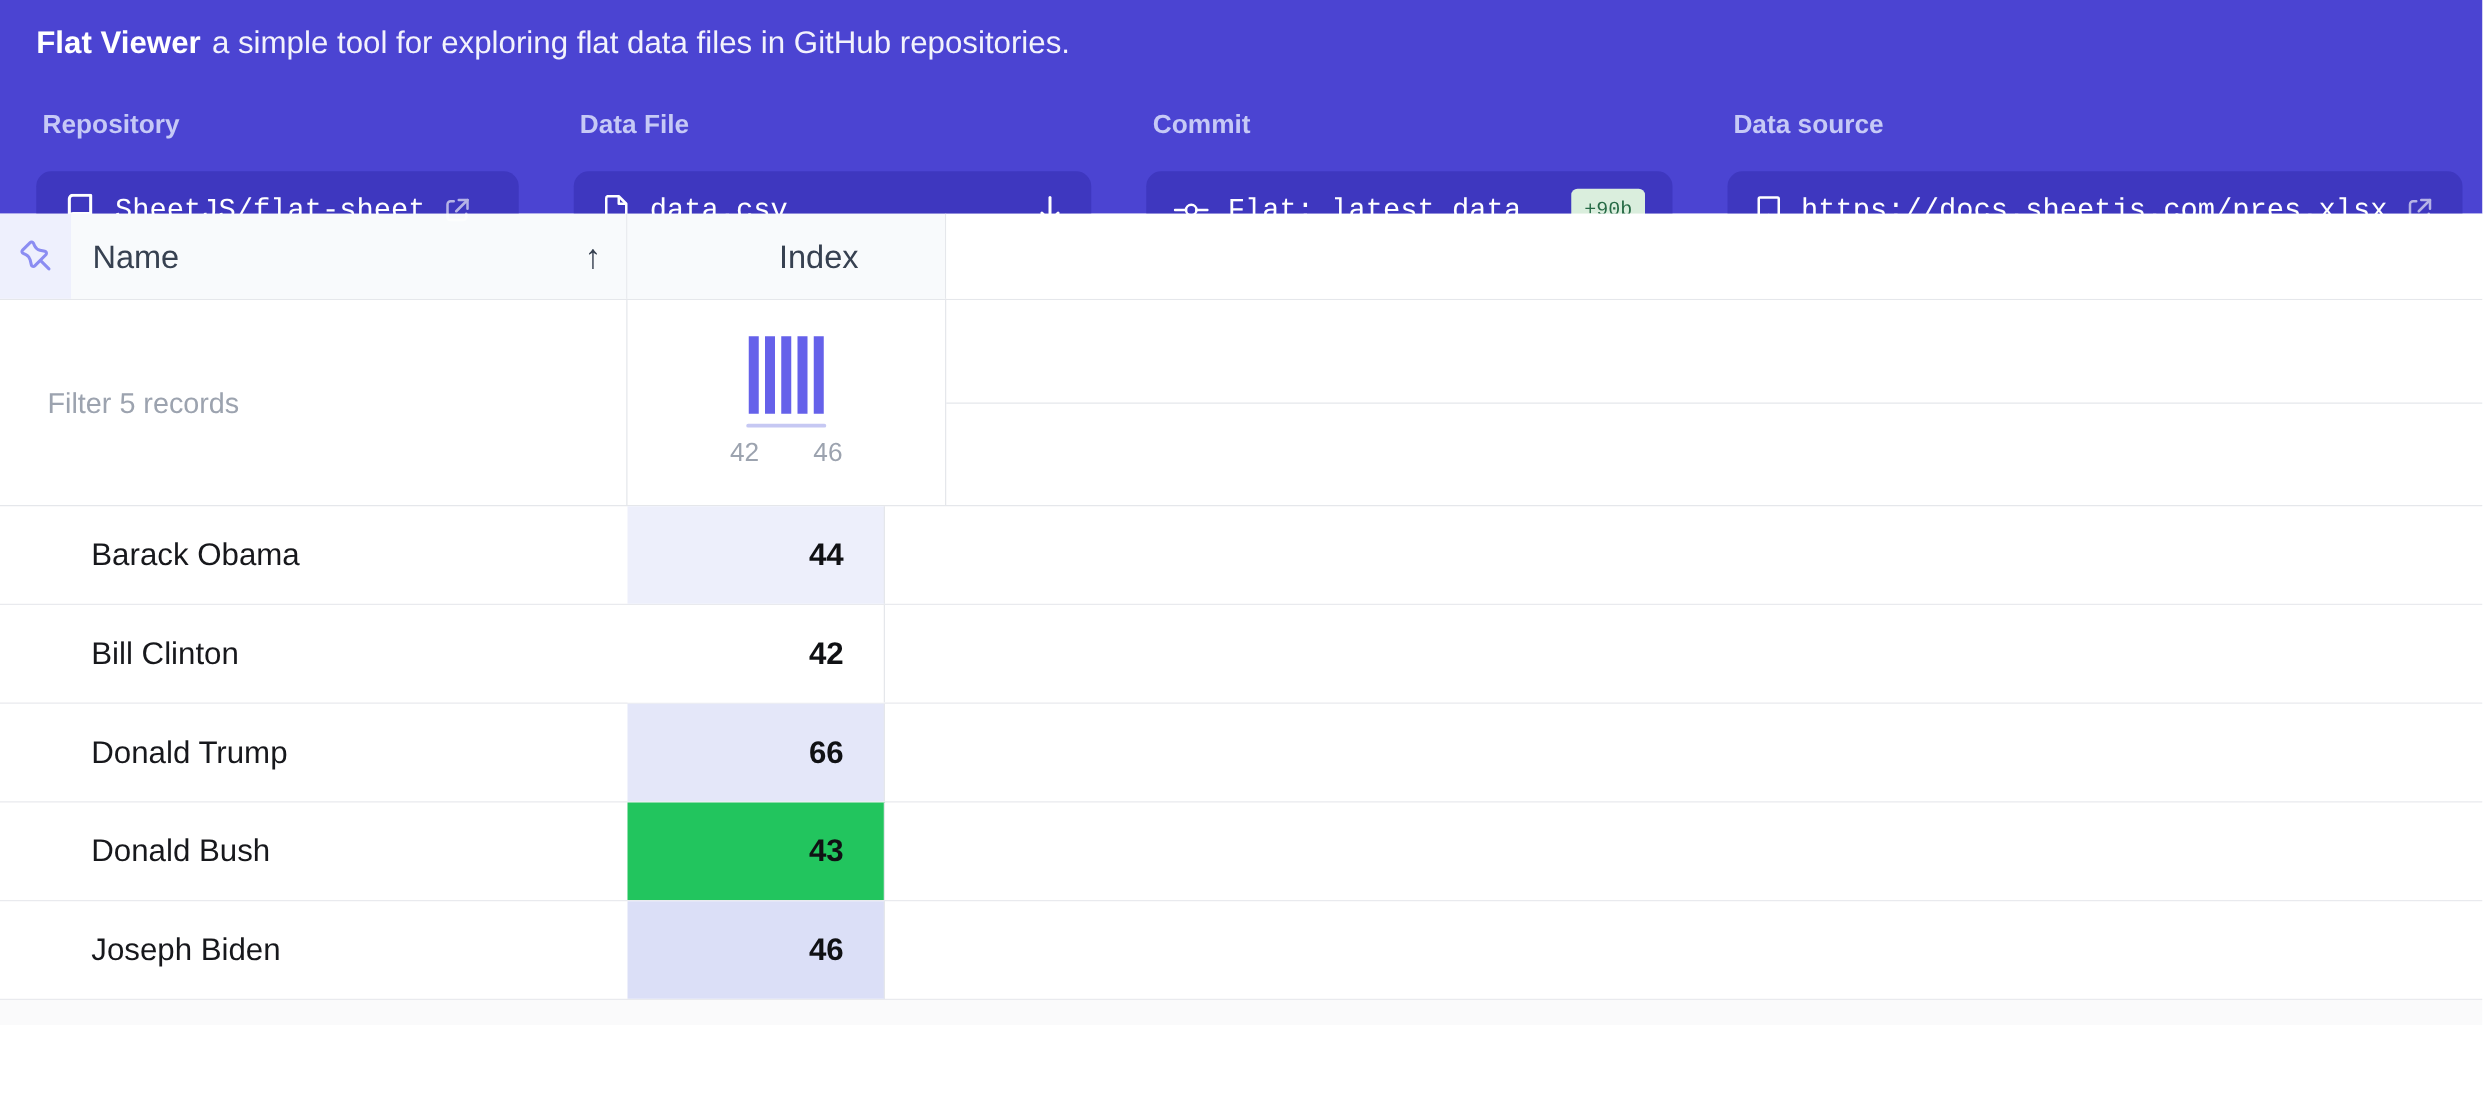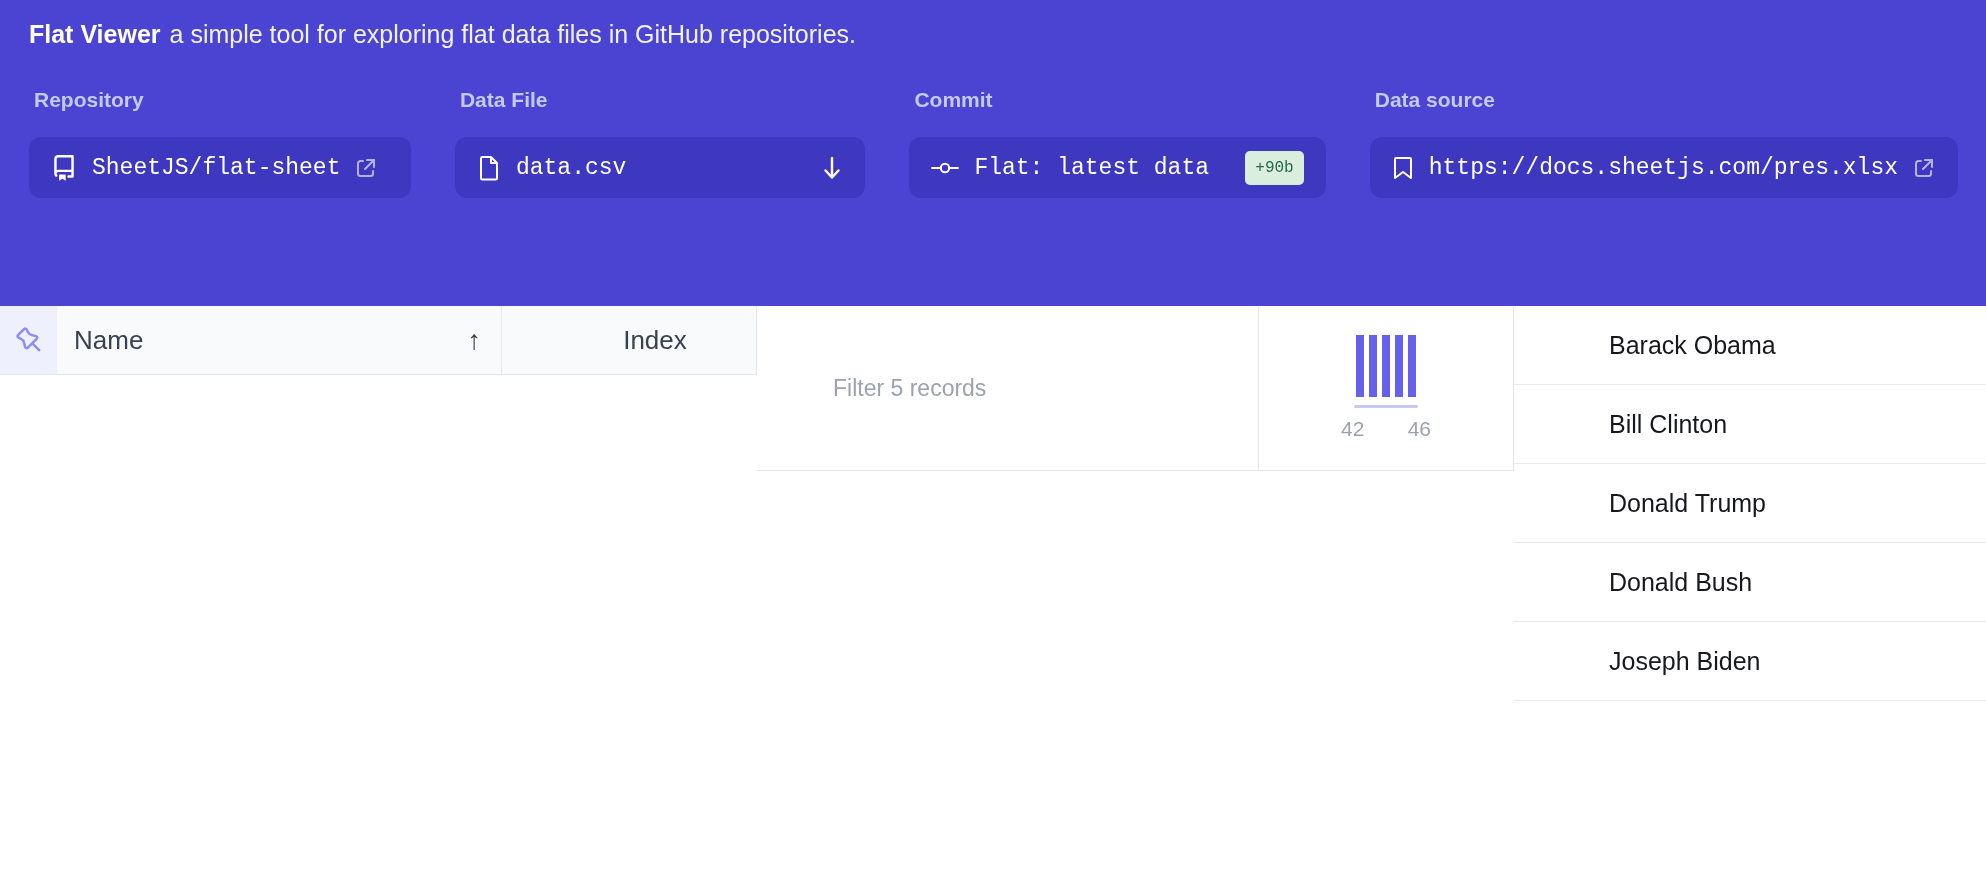--- a/index.html
+++ b/index.html
@@ -7,71 +7,71 @@
     --badge-bg:#DAEEDD; --badge-text:#266A45; --bar-color:#6561EA; --track-color:#C6C8F3;
     --pin-bg:#EEF0FD; --pin-icon:#8B8DF2; --thead-bg:#F8FAFC; --border:#E5E7EB;
     --muted:#9CA3AF; --th-text:#374151; --row-text:#17181C;
   }
   *{box-sizing:border-box;margin:0;padding:0}
   html,body{width:1986px;height:888px;overflow:hidden;background:#fff;
     font-family:"Liberation Sans",sans-serif;}
   .app{width:1986px;height:888px;display:flex;flex-direction:column}
 
   
-  .topbar{height:306px;background:var(--header-bg);padding:17px 28px 0 29px;flex:none}
+  .topbar{height:171px;background:var(--header-bg);padding:17px 16px 0 29px;flex:none}
   .title-row{line-height:34px;font-size:25px;color:#fff;white-space:nowrap}
   .title{font-weight:700}
   .subtitle{font-weight:400;color:rgba(255,255,255,0.93);margin-left:9px}
   .controls{display:flex;gap:44px;margin-top:37px;align-items:flex-start}
   .control{display:flex;flex-direction:column}
   .c-repo{width:389px}.c-file{width:418px}.c-commit{width:424px}.c-source{flex:1}
   .control-label{color:var(--label-color);font-size:21px;font-weight:700;
     line-height:24px;margin:0 0 25px 5px}
   .control-btn{display:flex;align-items:center;height:61px;width:100%;
     background:var(--button-bg);border:none;border-radius:12px;padding:0 22px;
     color:#fff;font-family:"Liberation Mono","DejaVu Sans Mono",monospace;
     font-size:23px;cursor:pointer;text-align:left;white-space:nowrap}
   .control-btn .lead-icon{flex:none;margin-right:15px;display:flex}
   .control-btn .btn-text{overflow:hidden;text-overflow:ellipsis}
   .control-btn .trail-icon{flex:none;margin-left:14px;display:flex;opacity:.62}
   .badge{margin-left:auto;flex:none;background:var(--badge-bg);color:var(--badge-text);
     font-size:16px;padding:4px 10px;border-radius:5px;line-height:26px}
   .dl-arrow{margin-left:auto;flex:none;display:flex}
 
   
-  .table{flex:1;display:flex;flex-direction:row;background:#fff}
+  .table{flex:1;display:flex;flex-direction:column;background:#fff}
   .thead{height:69px;flex:none;display:flex;border-bottom:1px solid var(--border)}
   .th{display:flex;align-items:center;background:var(--thead-bg)}
   .pin-cell{width:57px;flex:none;background:var(--pin-bg);justify-content:center;cursor:pointer}
   .name-th{width:445px;flex:none;padding-left:17px;border-right:1px solid var(--border);
     font-size:26px;font-weight:500;color:var(--th-text);cursor:pointer}
   .sort-arrow{margin-left:auto;margin-right:20px;font-size:27px;font-weight:400;color:var(--th-text)}
   .index-th{width:255px;flex:none;justify-content:center;padding-left:52px;
     border-right:1px solid var(--border);font-size:26px;font-weight:500;color:var(--th-text);cursor:pointer}
   .spacer-th{flex:1;background:#fff}
 
   .filter-row{height:165px;flex:none;display:flex;border-bottom:1px solid var(--border)}
   .name-filter{width:502px;flex:none;border-right:1px solid var(--border);
     display:flex;align-items:center}
   .name-filter input{border:none;outline:none;background:transparent;width:100%;
-    padding-left:76px;font-size:23px;color:#111;font-family:"Liberation Sans",sans-serif}
+    padding-left:38px;font-size:23px;color:#111;font-family:"Liberation Sans",sans-serif}
   .name-filter input::placeholder{color:var(--muted)}
   .index-filter{width:255px;flex:none;border-right:1px solid var(--border);
     display:flex;align-items:center;justify-content:center;cursor:pointer}
   .hist{display:flex;flex-direction:column;align-items:center}
   .bars{width:60px;height:62px;display:flex;justify-content:space-between;align-items:flex-end}
   .bar{width:8px;height:100%;background:var(--bar-color)}
   .track{width:64px;height:3px;border-radius:2px;background:var(--track-color);margin-top:8px}
   .hist-labels{width:90px;display:flex;justify-content:space-between;margin-top:9px;
     font-size:21px;color:var(--muted)}
   .filter-spacer{flex:1;display:flex;flex-direction:column}
   .filter-spacer .spacer-inner{height:83px;border-bottom:1px solid var(--border)}
 
   .row{height:79px;flex:none;display:flex;border-bottom:1px solid #E9EAEE}
-  .name-cell{width:502px;flex:none;display:flex;align-items:center;padding-left:95px;
+  .name-cell{width:502px;flex:none;display:flex;align-items:center;padding-left:73px;
     font-size:25px;color:var(--row-text)}
   .index-cell{width:206px;flex:none;display:flex;align-items:center;justify-content:flex-end;
     padding-right:32px;font-size:25px;font-weight:700;color:#101114;
     border-right:1px solid var(--border)}
   .row-spacer{flex:1}
   .bottom-strip{height:20px;flex:none;background:#FAFAFB}
 
   svg{display:block}
 </style>
 </head>

